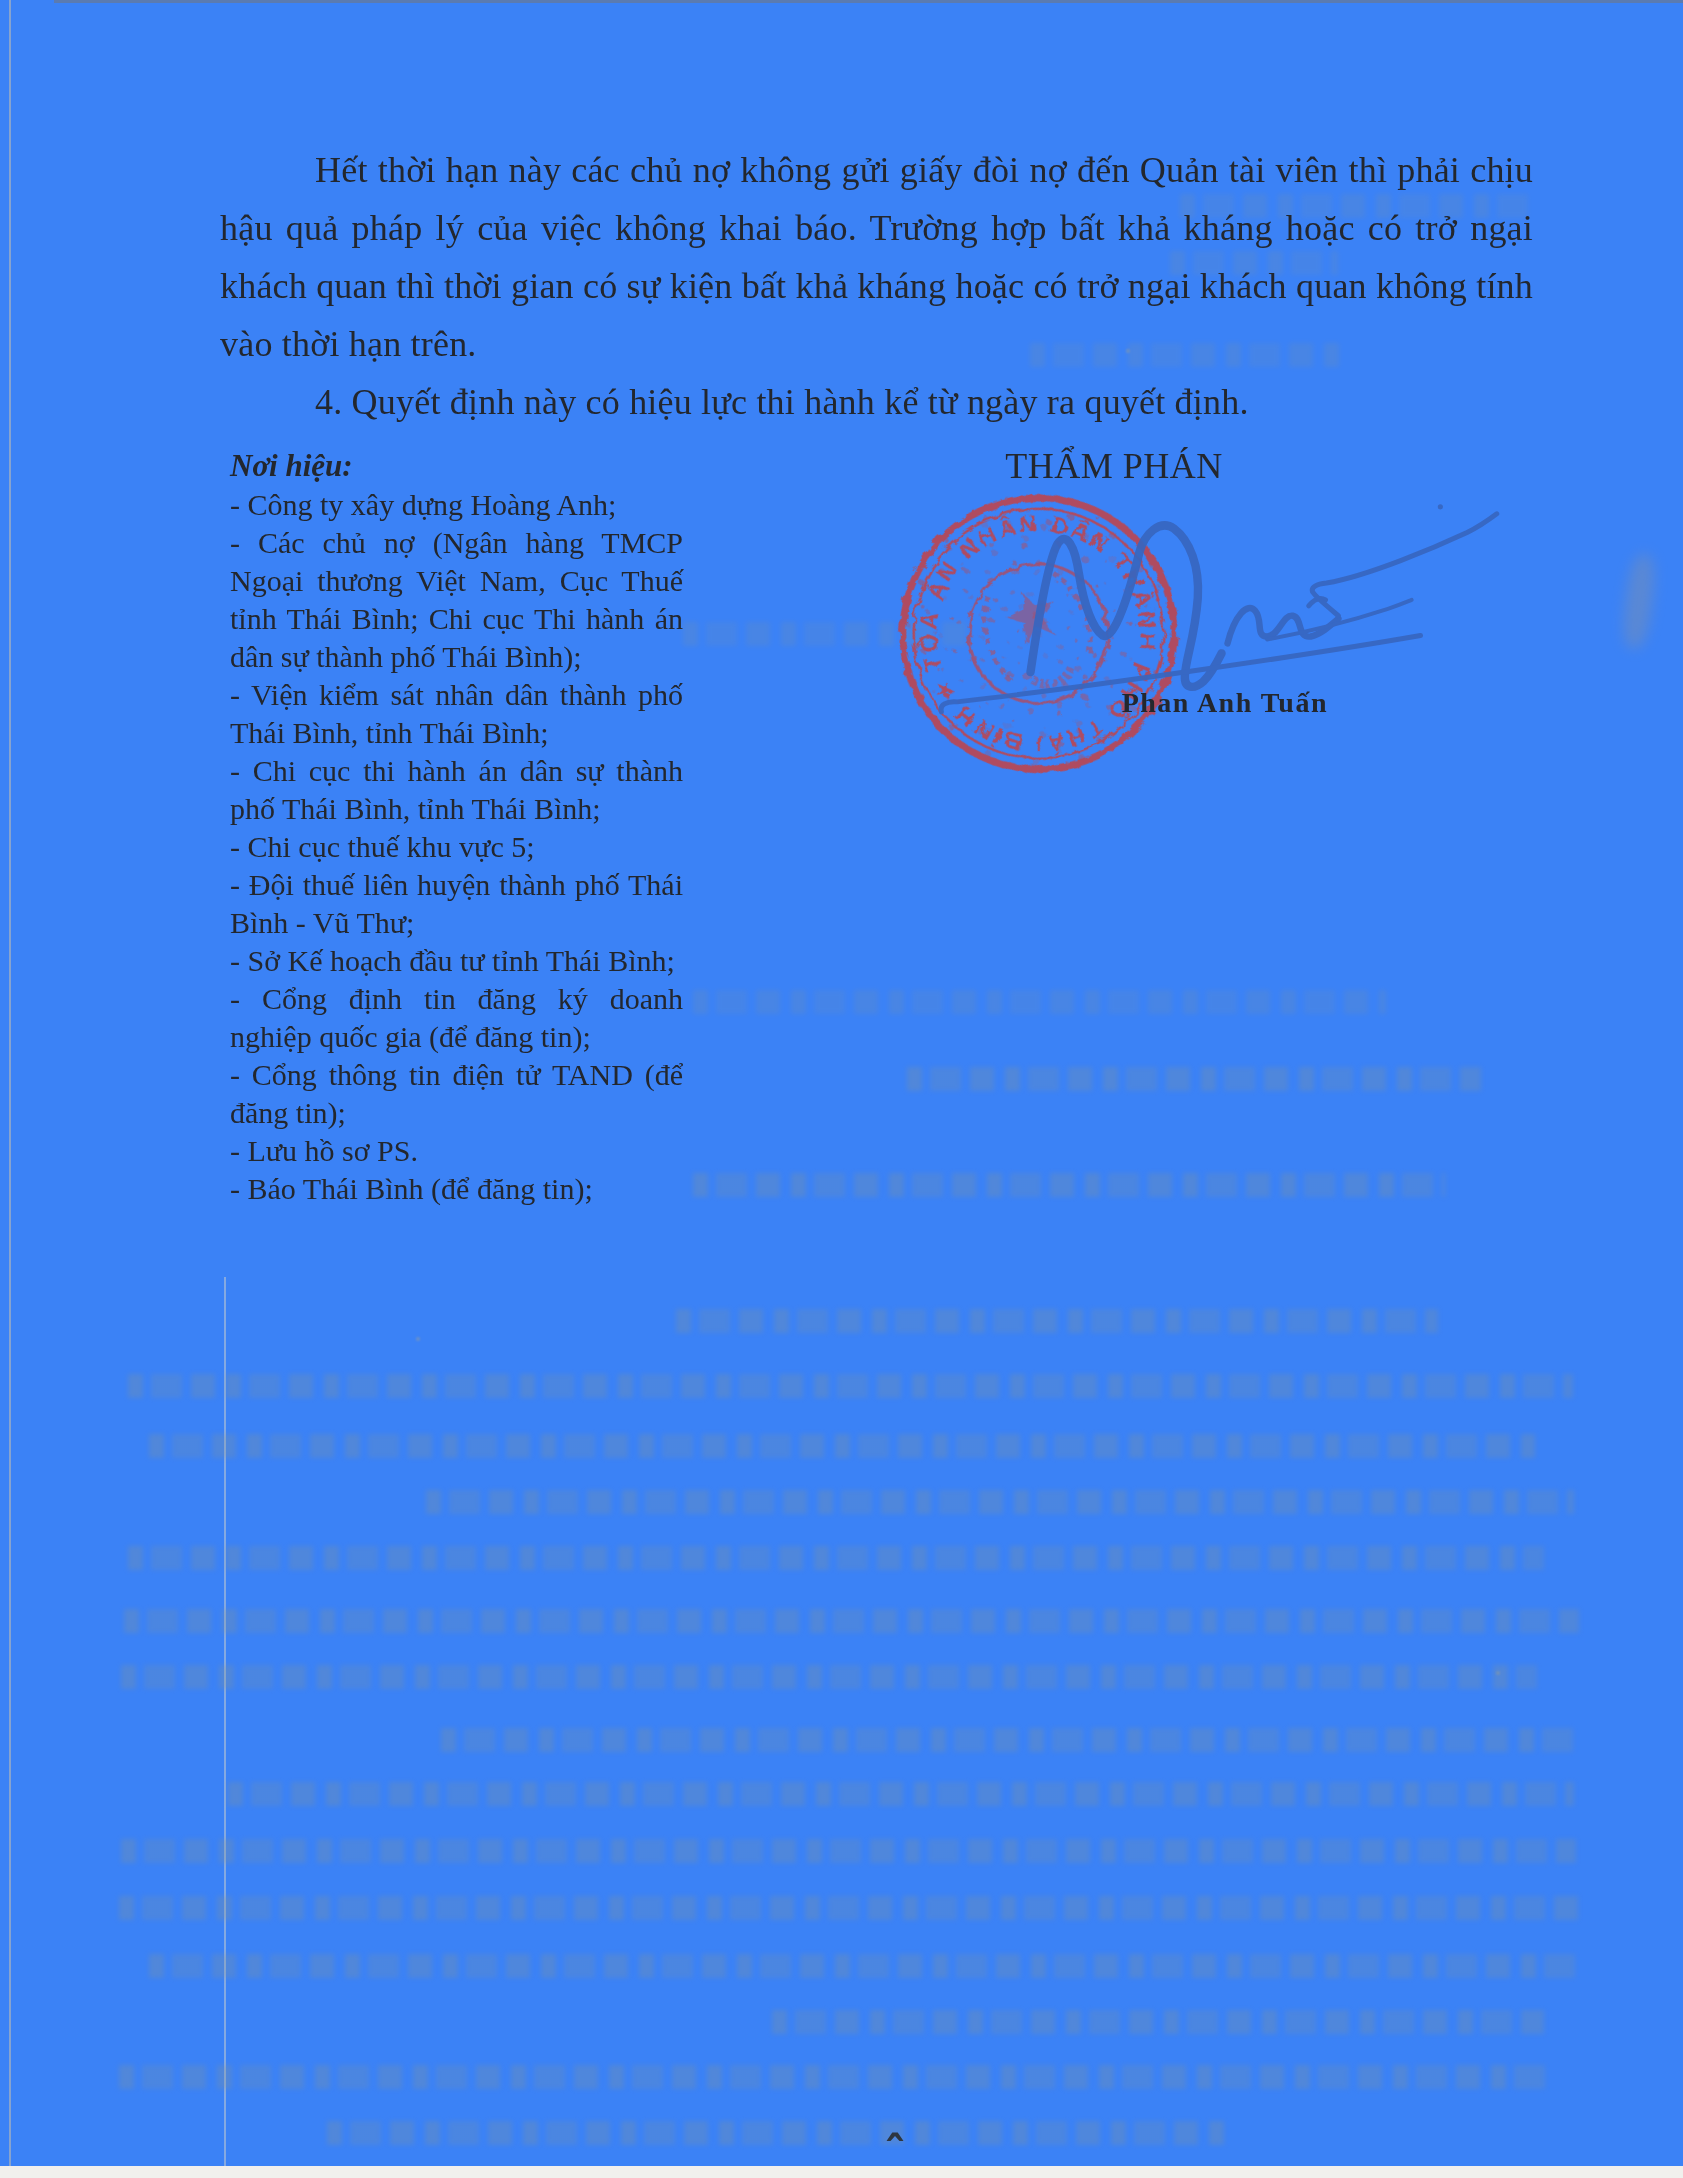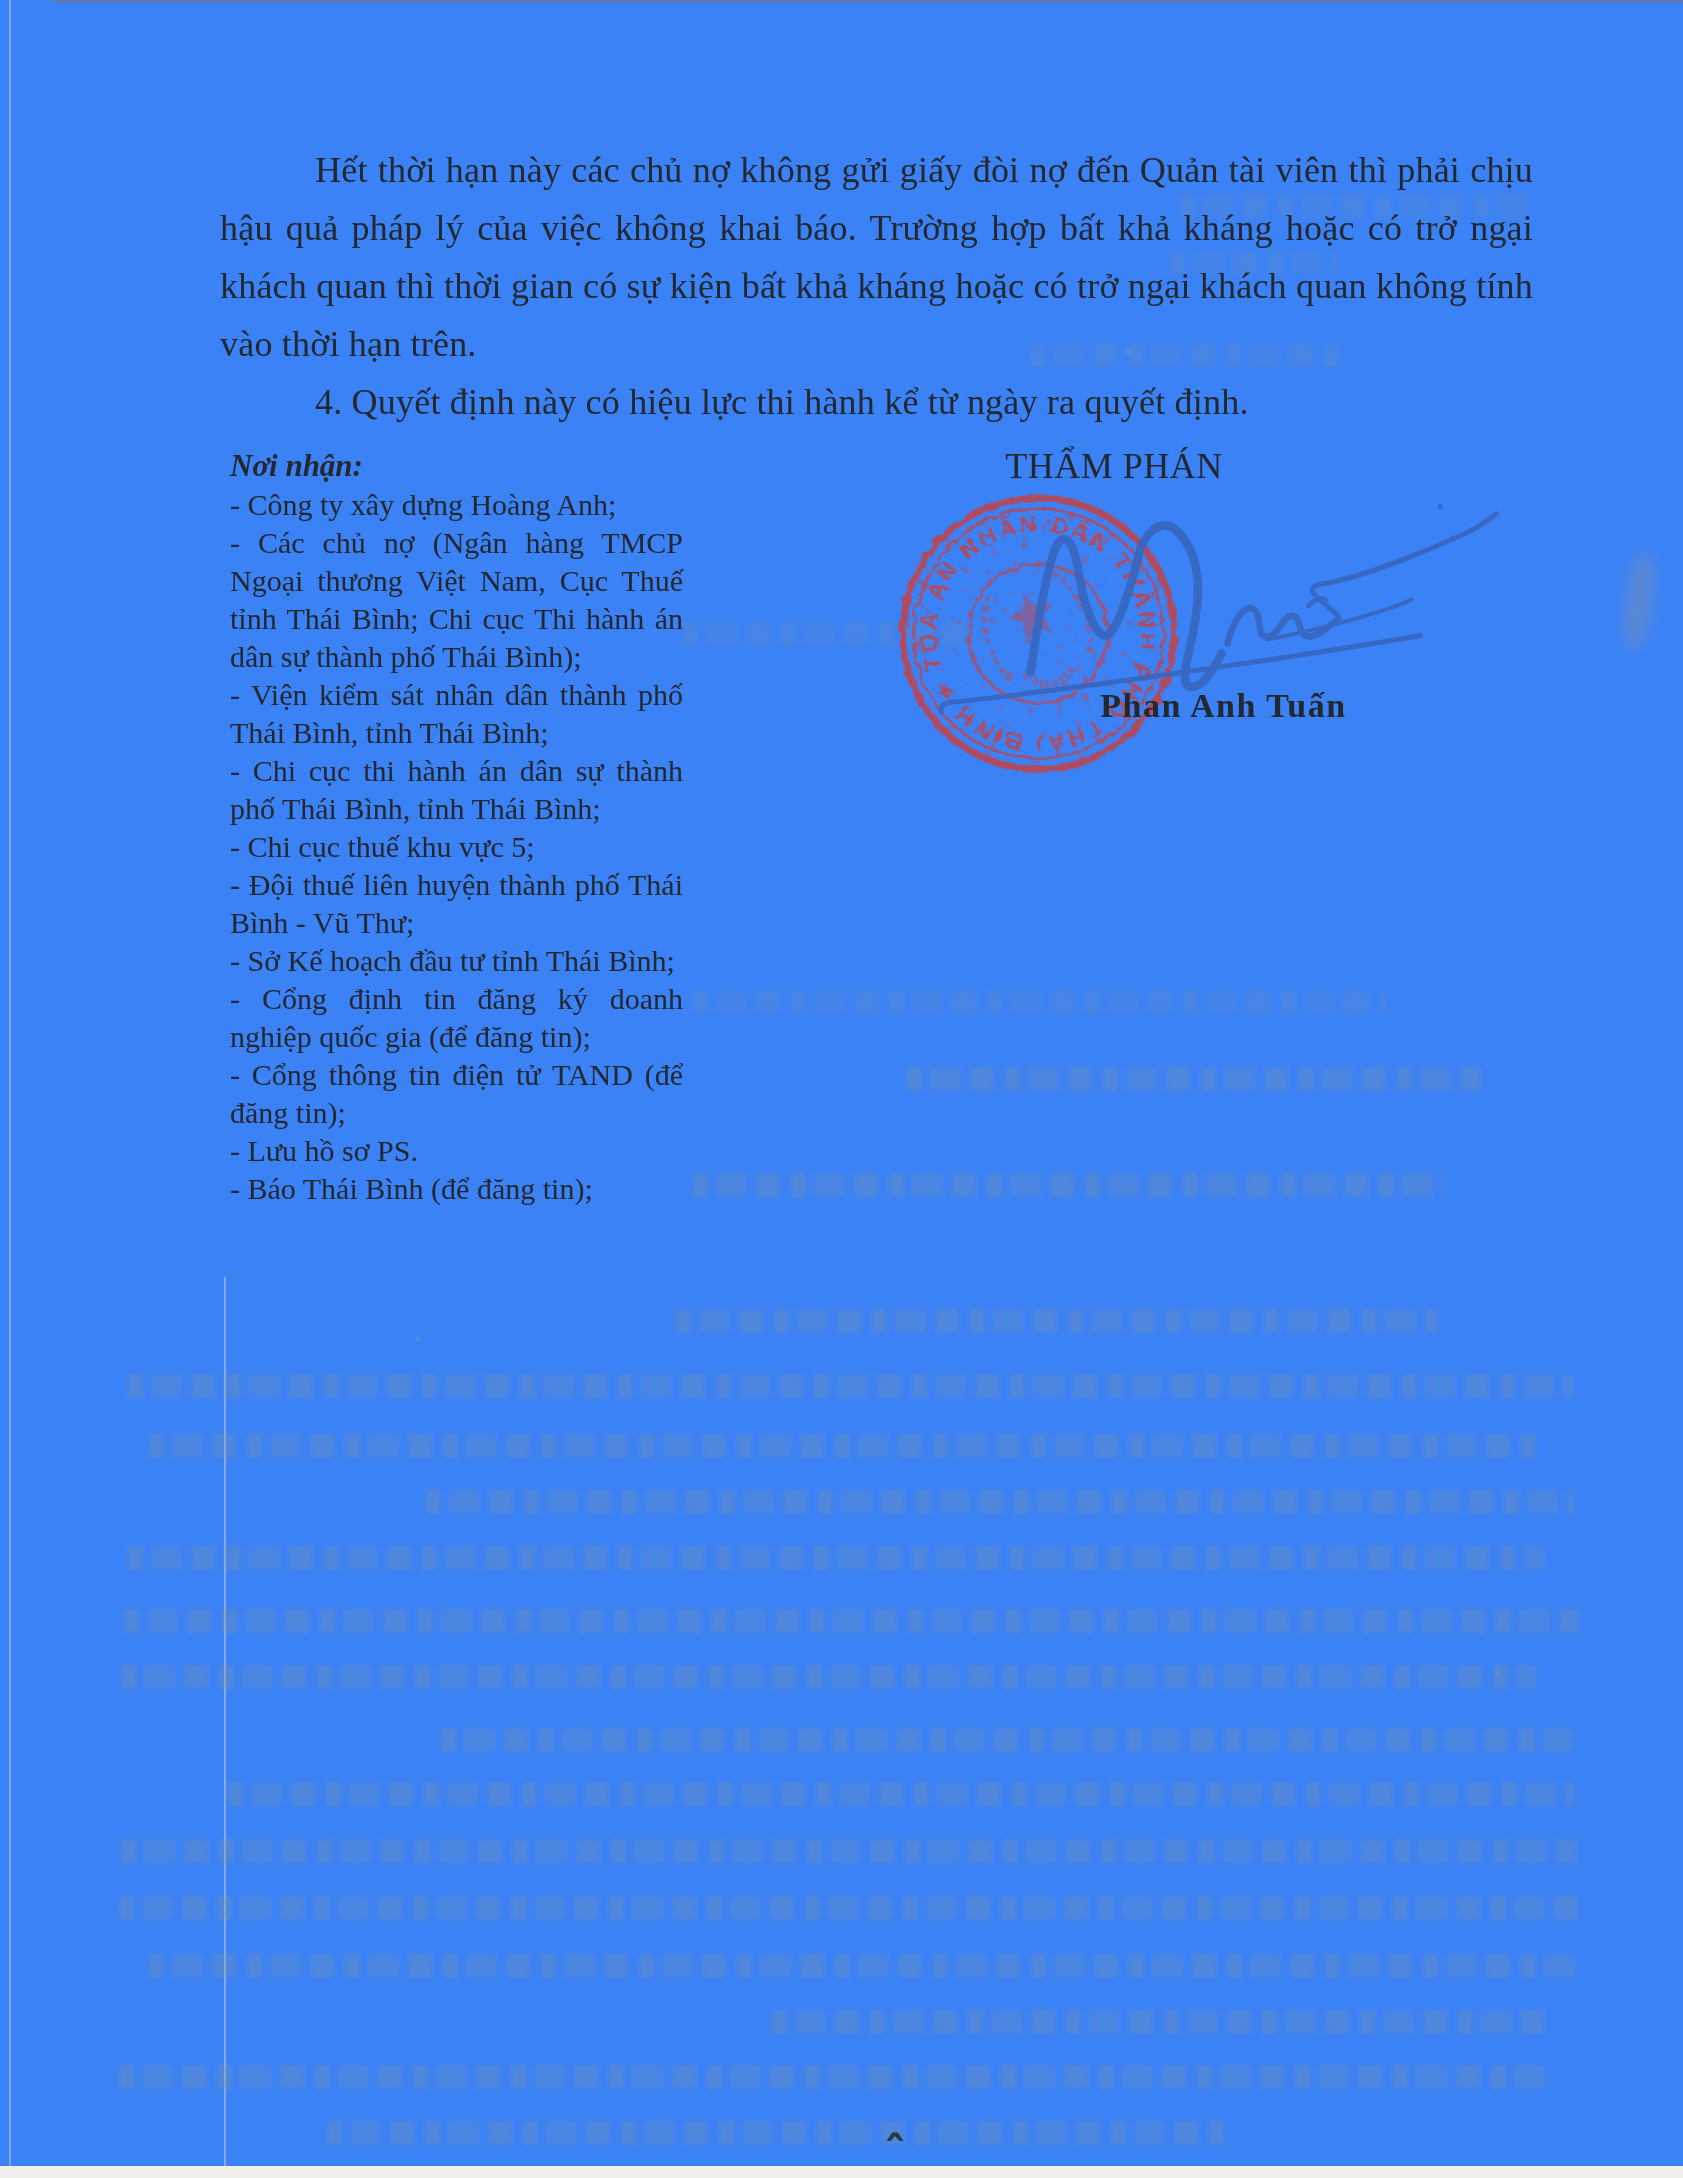--- a/index.html
+++ b/index.html
@@ -30,22 +30,22 @@
   .ghost--lt{opacity:.32;}
   
   .body-text{position:absolute;left:220px;top:141px;width:1313px;}
   .para{margin:0;font-size:36px;line-height:58px;text-align:justify;text-indent:95px;
         letter-spacing:0.2px;}
   .recipients{position:absolute;left:230px;top:446px;width:453px;}
   .recipients-heading{font-size:31px;font-weight:bold;font-style:italic;line-height:40px;}
   .recipient{font-size:30px;line-height:38px;text-align:justify;}
   .judge-title{position:absolute;left:931px;top:445px;width:366px;text-align:center;
                font-size:36px;font-weight:normal;letter-spacing:0.5px;}
-  .signer-name{position:absolute;left:1065px;top:687px;width:317px;text-align:center;
-               font-size:34px;font-weight:bold;letter-spacing:1.5px;}
+  .signer-name{position:absolute;left:1011px;top:687px;width:317px;text-align:right;
+               font-size:28px;font-weight:bold;letter-spacing:1.5px;}
   .seal-sig{position:absolute;left:881px;top:475px;width:693px;height:327px;}
   .footer-mark{position:absolute;left:875px;top:2125px;width:40px;height:50px;overflow:hidden;
                font-size:46px;font-weight:bold;color:#2e3640;text-align:center;line-height:59px;
                font-family:"DejaVu Sans",sans-serif;}
   .seal-ring-text{font-family:"Liberation Sans","DejaVu Sans",sans-serif;font-weight:bold;
                   font-size:23.5px;letter-spacing:3px;}
 </style>
 </head>
 <body>
 
@@ -82,21 +82,21 @@
   <div class="ghost" style="left:772px;top:2010px;width:772px;"></div>
   <div class="ghost" style="left:119px;top:2065px;width:1426px;"></div>
   <div class="ghost" style="left:327px;top:2121px;width:901px;"></div>
 
   <div class="body-text">
     <p class="para">Hết thời hạn này các chủ nợ không gửi giấy đòi nợ đến Quản tài viên thì phải chịu hậu quả pháp lý của việc không khai báo. Trường hợp bất khả kháng hoặc có trở ngại khách quan thì thời gian có sự kiện bất khả kháng hoặc có trở ngại khách quan không tính vào thời hạn trên.</p>
     <p class="para">4. Quyết định này có hiệu lực thi hành kể từ ngày ra quyết định.</p>
   </div>
 
   <div class="recipients">
-    <div class="recipients-heading">Nơi nhận:</div>
+    <div class="recipients-heading">Nơi hiệu:</div>
     <div class="recipient">- Công ty xây dựng Hoàng Anh;</div>
     <div class="recipient">- Các chủ nợ (Ngân hàng TMCP Ngoại thương Việt Nam, Cục Thuế tỉnh Thái Bình; Chi cục Thi hành án dân sự thành phố Thái Bình);</div>
     <div class="recipient">- Viện kiểm sát nhân dân thành phố Thái Bình, tỉnh Thái Bình;</div>
     <div class="recipient">- Chi cục thi hành án dân sự thành phố Thái Bình, tỉnh Thái Bình;</div>
     <div class="recipient">- Chi cục thuế khu vực 5;</div>
     <div class="recipient">- Đội thuế liên huyện thành phố Thái Bình - Vũ Thư;</div>
     <div class="recipient">- Sở Kế hoạch đầu tư tỉnh Thái Bình;</div>
     <div class="recipient">- Cổng định tin đăng ký doanh nghiệp quốc gia (để đăng tin);</div>
     <div class="recipient">- Cổng thông tin điện tử TAND (để đăng tin);</div>
     <div class="recipient">- Lưu hồ sơ PS.</div>

